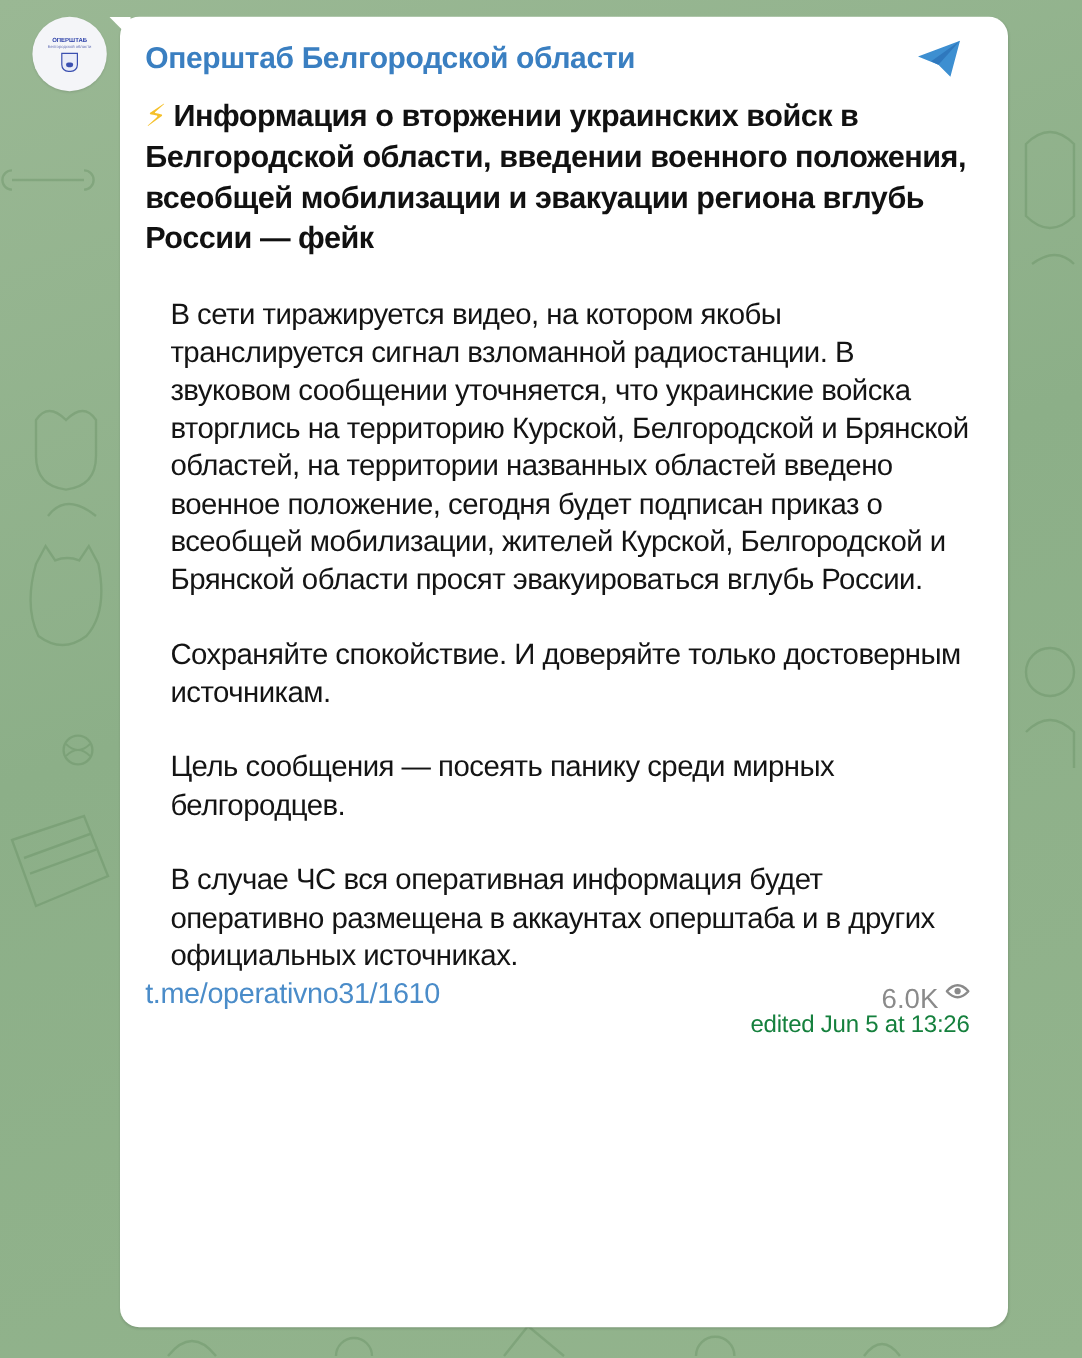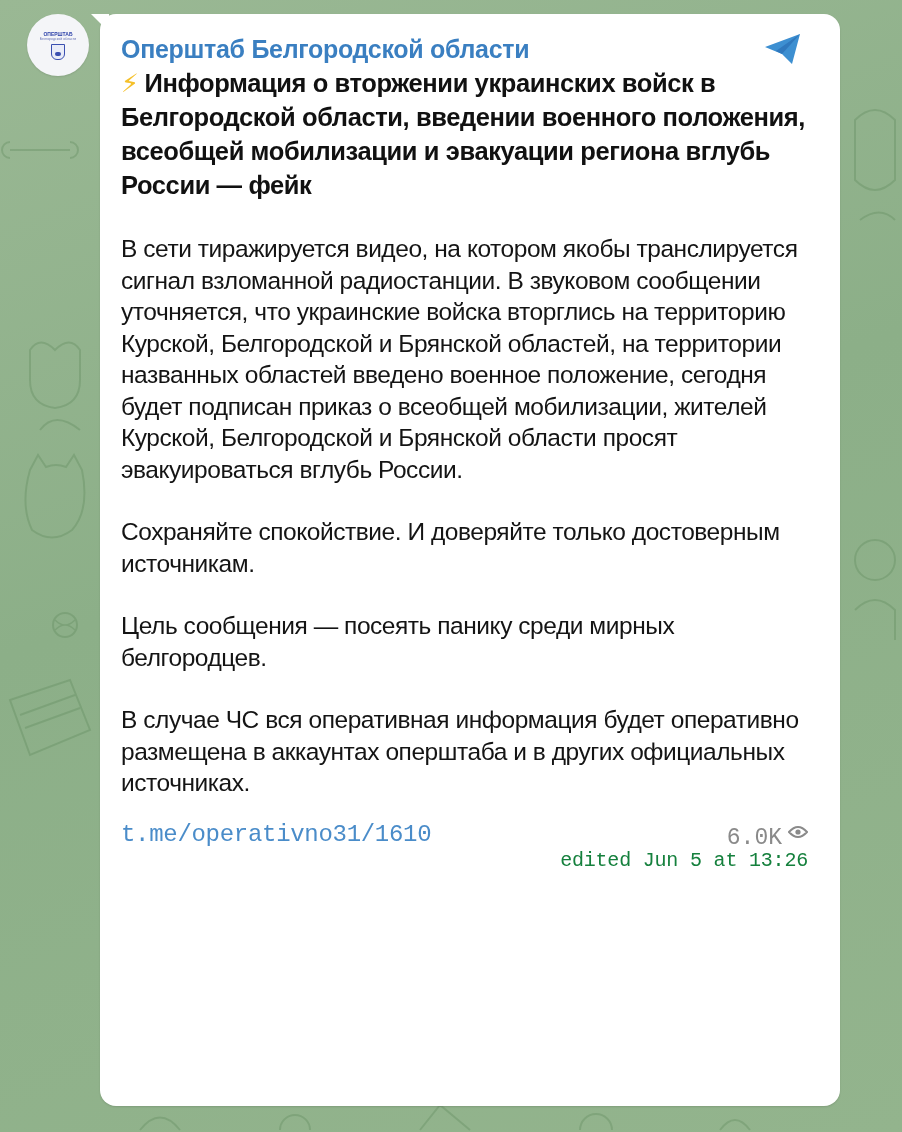--- a/index.html
+++ b/index.html
@@ -36,31 +36,32 @@
   .bubble::before {
     content: ""; position: absolute; left: -9px; top: 0; width: 18px; height: 18px;
     background: #ffffff; clip-path: polygon(0 0, 100% 0, 100% 100%);
   }
   .channel-row { display: flex; justify-content: space-between; align-items: center; height: 34px; }
   .channel-name { color: #3a7fc1; font-size: 25px; font-weight: bold; letter-spacing: -0.3px; }
   .tg-icon { width: 42px; height: 34px; margin-right: 6px; }
 
   .headline {
     font-size: 25.5px; font-weight: bold; color: #111; line-height: 34px;
-    letter-spacing: -0.4px;
+    margin-top: 14px; letter-spacing: -0.4px;
   }
   .headline .bolt { color: #f5c02a; font-weight: normal; margin-right: 6px; }
 
   .para {
     font-size: 24.5px; color: #141414; line-height: 31.5px; letter-spacing: -0.45px;
     margin-top: 31px;
+    margin-left: 21px;
   }
   .para a { color: #3d8fd1; text-decoration: none; }
 
-  .footer { position: relative; margin-top: 22px; height: 70px; font-family: Liberation Mono, monospace; }
+  .footer { position: relative; margin-top: 2px; height: 70px; }
   .link { color: #4a8cc9; font-size: 24px; letter-spacing: -0.3px; position: absolute; left: 0; top: 0; }
   .views { position: absolute; right: 2px; top: 4px; font-size: 23px; color: #8a8a8a; display: flex; align-items: flex-start; gap: 6px; }
   .eye-icon { width: 20px; height: 14px; }
   .edited { position: absolute; right: 2px; top: 28px; font-size: 20px; color: #15803d; letter-spacing: -0.2px; }
 </style>
 </head>
 <body>
 
 <div class="doodles">
   <svg style="left:10px;top:330px" width="90" height="120" viewBox="0 0 90 120">

